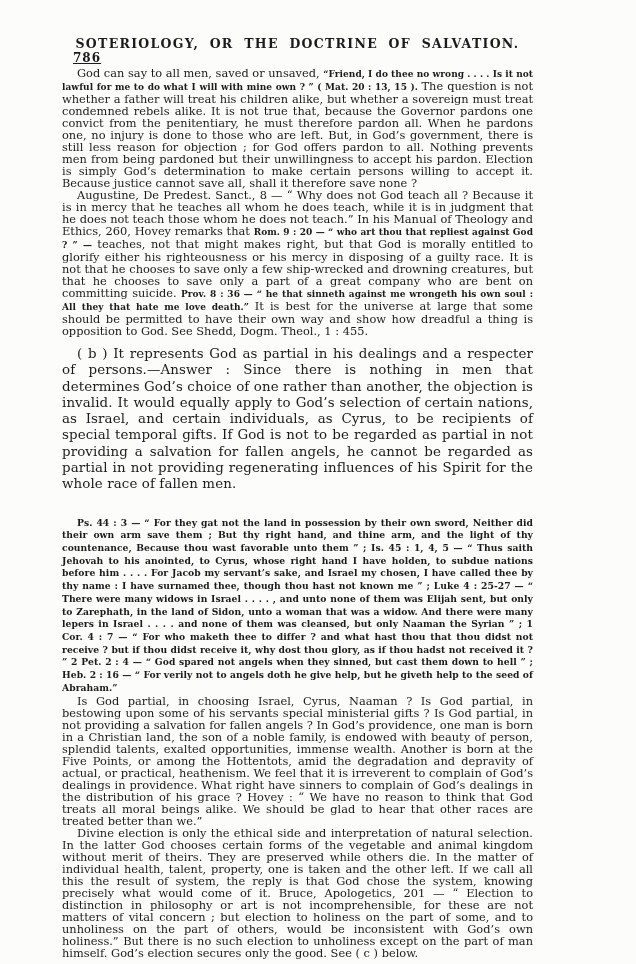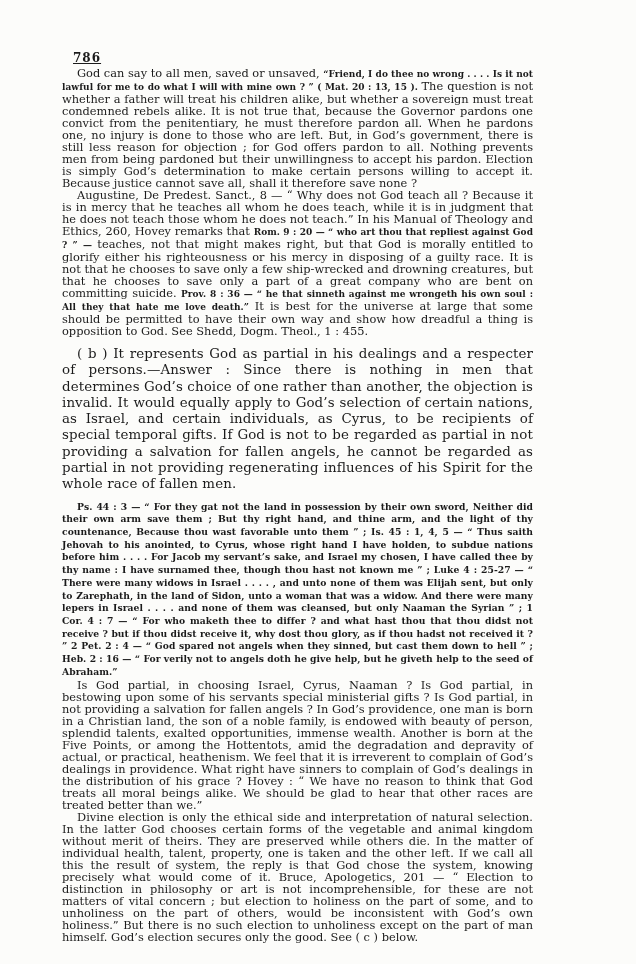--- a/index.html
+++ b/index.html
@@ -49,21 +49,21 @@
     text-indent: 15px;
   }
   .para.small {
     font-size: 11.4px;
     line-height: 12px;
   }
   .para.large {
     font-size: 13.4px;
     line-height: 16.3px;
     margin-top: 9px;
-    margin-bottom: 8px;
+    margin-bottom: 24px;
     letter-spacing: 0.1px;
   }
   .para.verses {
     font-size: 9.2px;
     line-height: 12.7px;
     font-weight: 600;
     letter-spacing: 0.05px;
   }
   .seg-n { }
   .seg-f {
@@ -74,20 +74,21 @@
   .para.verses .seg-f { font-size: inherit; font-weight: inherit; }
   .seg-i { }
 </style>
 </head>
 <body>
 
 <div class="scan">
   <div class="content">
     <div class="header">
       <span class="pagenum">786</span>
+      <span class="running-title">SOTERIOLOGY, OR THE DOCTRINE OF SALVATION.</span>
     </div>
     <div id="page-body">
         <p class="para small"><span class="seg-n">God can say to all men, saved or unsaved, </span><span class="seg-f">“Friend, I do thee no wrong . . . . Is it not lawful for me to do what I will with mine own ? ” ( Mat. 20 : 13, 15 ).  </span><span class="seg-n">The question is not whether a father will treat his children alike, but whether a sovereign must treat condemned rebels alike.  It is not true that, because the Governor pardons one convict from the penitentiary, he must therefore pardon all.  When he pardons one, no injury is done to those who are left.  But, in God’s government, there is still less reason for objection ; for God offers pardon to all.  Nothing prevents men from being pardoned but their unwillingness to accept his pardon.  Election is simply God’s determination to make certain persons willing to accept it.  Because justice cannot save all, shall it therefore save none ?</span></p>
         <p class="para small"><span class="seg-n">Augustine, De Predest. Sanct., 8 — “ Why does not God teach all ?  Because it is in mercy that he teaches all whom he does teach, while it is in judgment that he does not teach those whom he does not teach.”  In his Manual of Theology and Ethics, 260, Hovey remarks that </span><span class="seg-f">Rom. 9 : 20 — “ who art thou that repliest against God ? ” — </span><span class="seg-n">teaches, not that might makes right, but that God is morally entitled to glorify either his righteousness or his mercy in disposing of a guilty race.  It is not that he chooses </span><span class="seg-i">to save</span><span class="seg-n"> only a few ship-wrecked and drowning creatures, but that he chooses to save only a part of a great company who are bent on committing suicide.  </span><span class="seg-f">Prov. 8 : 36 — “ he that sinneth against me wrongeth his own soul : All they that hate me love death.”  </span><span class="seg-n">It is best for the universe at large that some should be permitted to have their own way and show how dreadful a thing is opposition to God.  See Shedd, Dogm. Theol., 1 : 455.</span></p>
         <p class="para large"><span class="seg-i">( b )</span><span class="seg-n">  It represents God as partial in his dealings and a respecter of persons.—Answer : Since there is nothing in men that determines God’s choice of one rather than another, the objection is invalid.  It would equally apply to God’s selection of certain nations, as Israel, and certain individuals, as Cyrus, to be recipients of special temporal gifts.  If God is not to be regarded as partial in not providing a salvation for fallen angels, he cannot be regarded as partial in not providing regenerating influences of his Spirit for the whole race of fallen men.</span></p>
         <p class="para verses"><span class="seg-f">Ps. 44 : 3 — “ For they gat not the land in possession by their own sword, Neither did their own arm save them ;  But thy right hand, and thine arm, and the light of thy countenance, Because thou wast favorable unto them ” ;  Is. 45 : 1, 4, 5 — “ Thus saith Jehovah to his anointed, to Cyrus, whose right hand I have holden, to subdue nations before him . . . . For Jacob my servant’s sake, and Israel my chosen, I have called thee by thy name :  I have surnamed thee, though thou hast not known me ” ;  Luke 4 : 25-27 — “ There were many widows in Israel . . . . , and unto none of them was Elijah sent, but only to Zarephath, in the land of Sidon, unto a woman that was a widow.  And there were many lepers in Israel . . . . and none of them was cleansed, but only Naaman the Syrian ” ;  1 Cor. 4 : 7 — “ For who maketh thee to differ ? and what hast thou that thou didst not receive ? but if thou didst receive it, why dost thou glory, as if thou hadst not received it ? ”   2 Pet. 2 : 4 — “ God spared not angels when they sinned, but cast them down to hell ” ;  Heb. 2 : 16 — “ For verily not to angels doth he give help, but he giveth help to the seed of Abraham.”</span></p>
         <p class="para small"><span class="seg-n">Is God partial, in choosing Israel, Cyrus, Naaman ?  Is God partial, in bestowing upon some of his servants special ministerial gifts ?  Is God partial, in not providing a salvation for fallen angels ?  In God’s providence, one man is born in a Christian land, the son of a noble family, is endowed with beauty of person, splendid talents, exalted opportunities, immense wealth.  Another is born at the Five Points, or among the Hottentots, amid the degradation and depravity of actual, or practical, heathenism.  We feel that it is irreverent to complain of God’s dealings in providence.  What right have sinners to complain of God’s dealings in the distribution of his grace ?  Hovey : “ We have no reason to think that God treats all moral beings alike.  We should be glad to hear that other races are treated better than we.”</span></p>
         <p class="para small"><span class="seg-n">Divine election is only the ethical side and interpretation of natural selection.  In the latter God chooses certain forms of the vegetable and animal kingdom without merit of theirs.  They are preserved while others die.  In the matter of individual health, talent, property, one is taken and the other left.  If we call all this the result of system, the reply is that God chose the system, knowing precisely what would come of it.  Bruce, Apologetics, 201 — “ Election to distinction in philosophy or art is not incomprehensible, for these are not matters of vital concern ;  but election to holiness on the part of some, and to unholiness on the part of others, would be inconsistent with God’s own holiness.”   But there is no such election to unholiness except on the part of man himself.  God’s election secures only the good.  See ( c ) below.</span></p>
       </div>
   </div>

